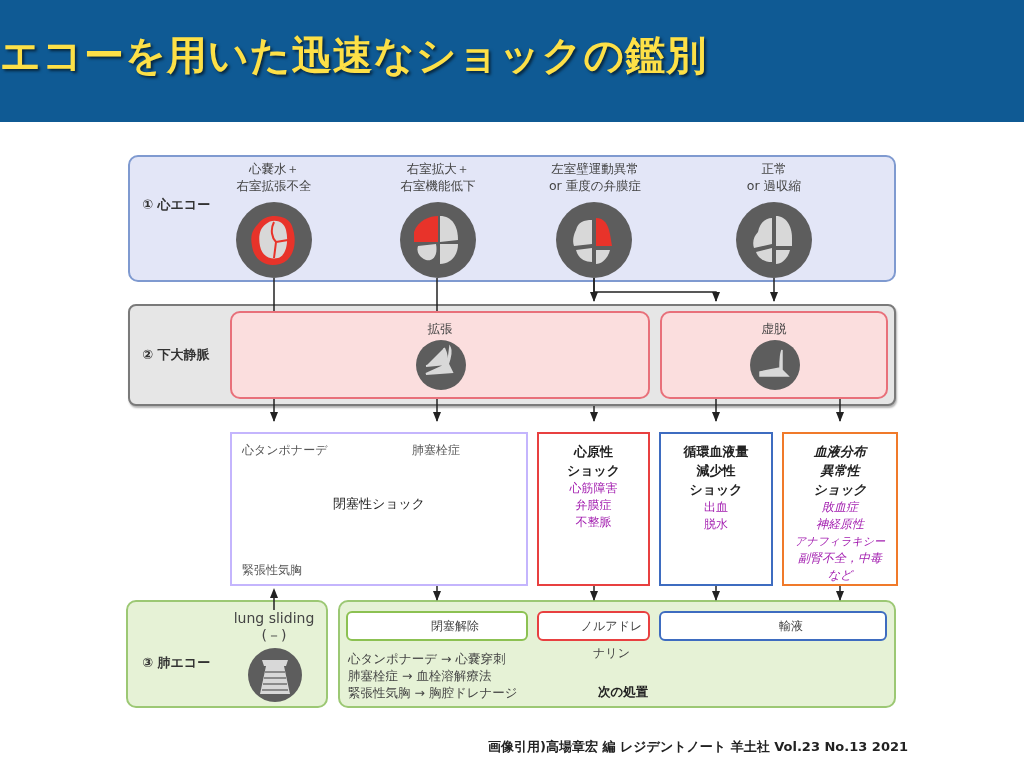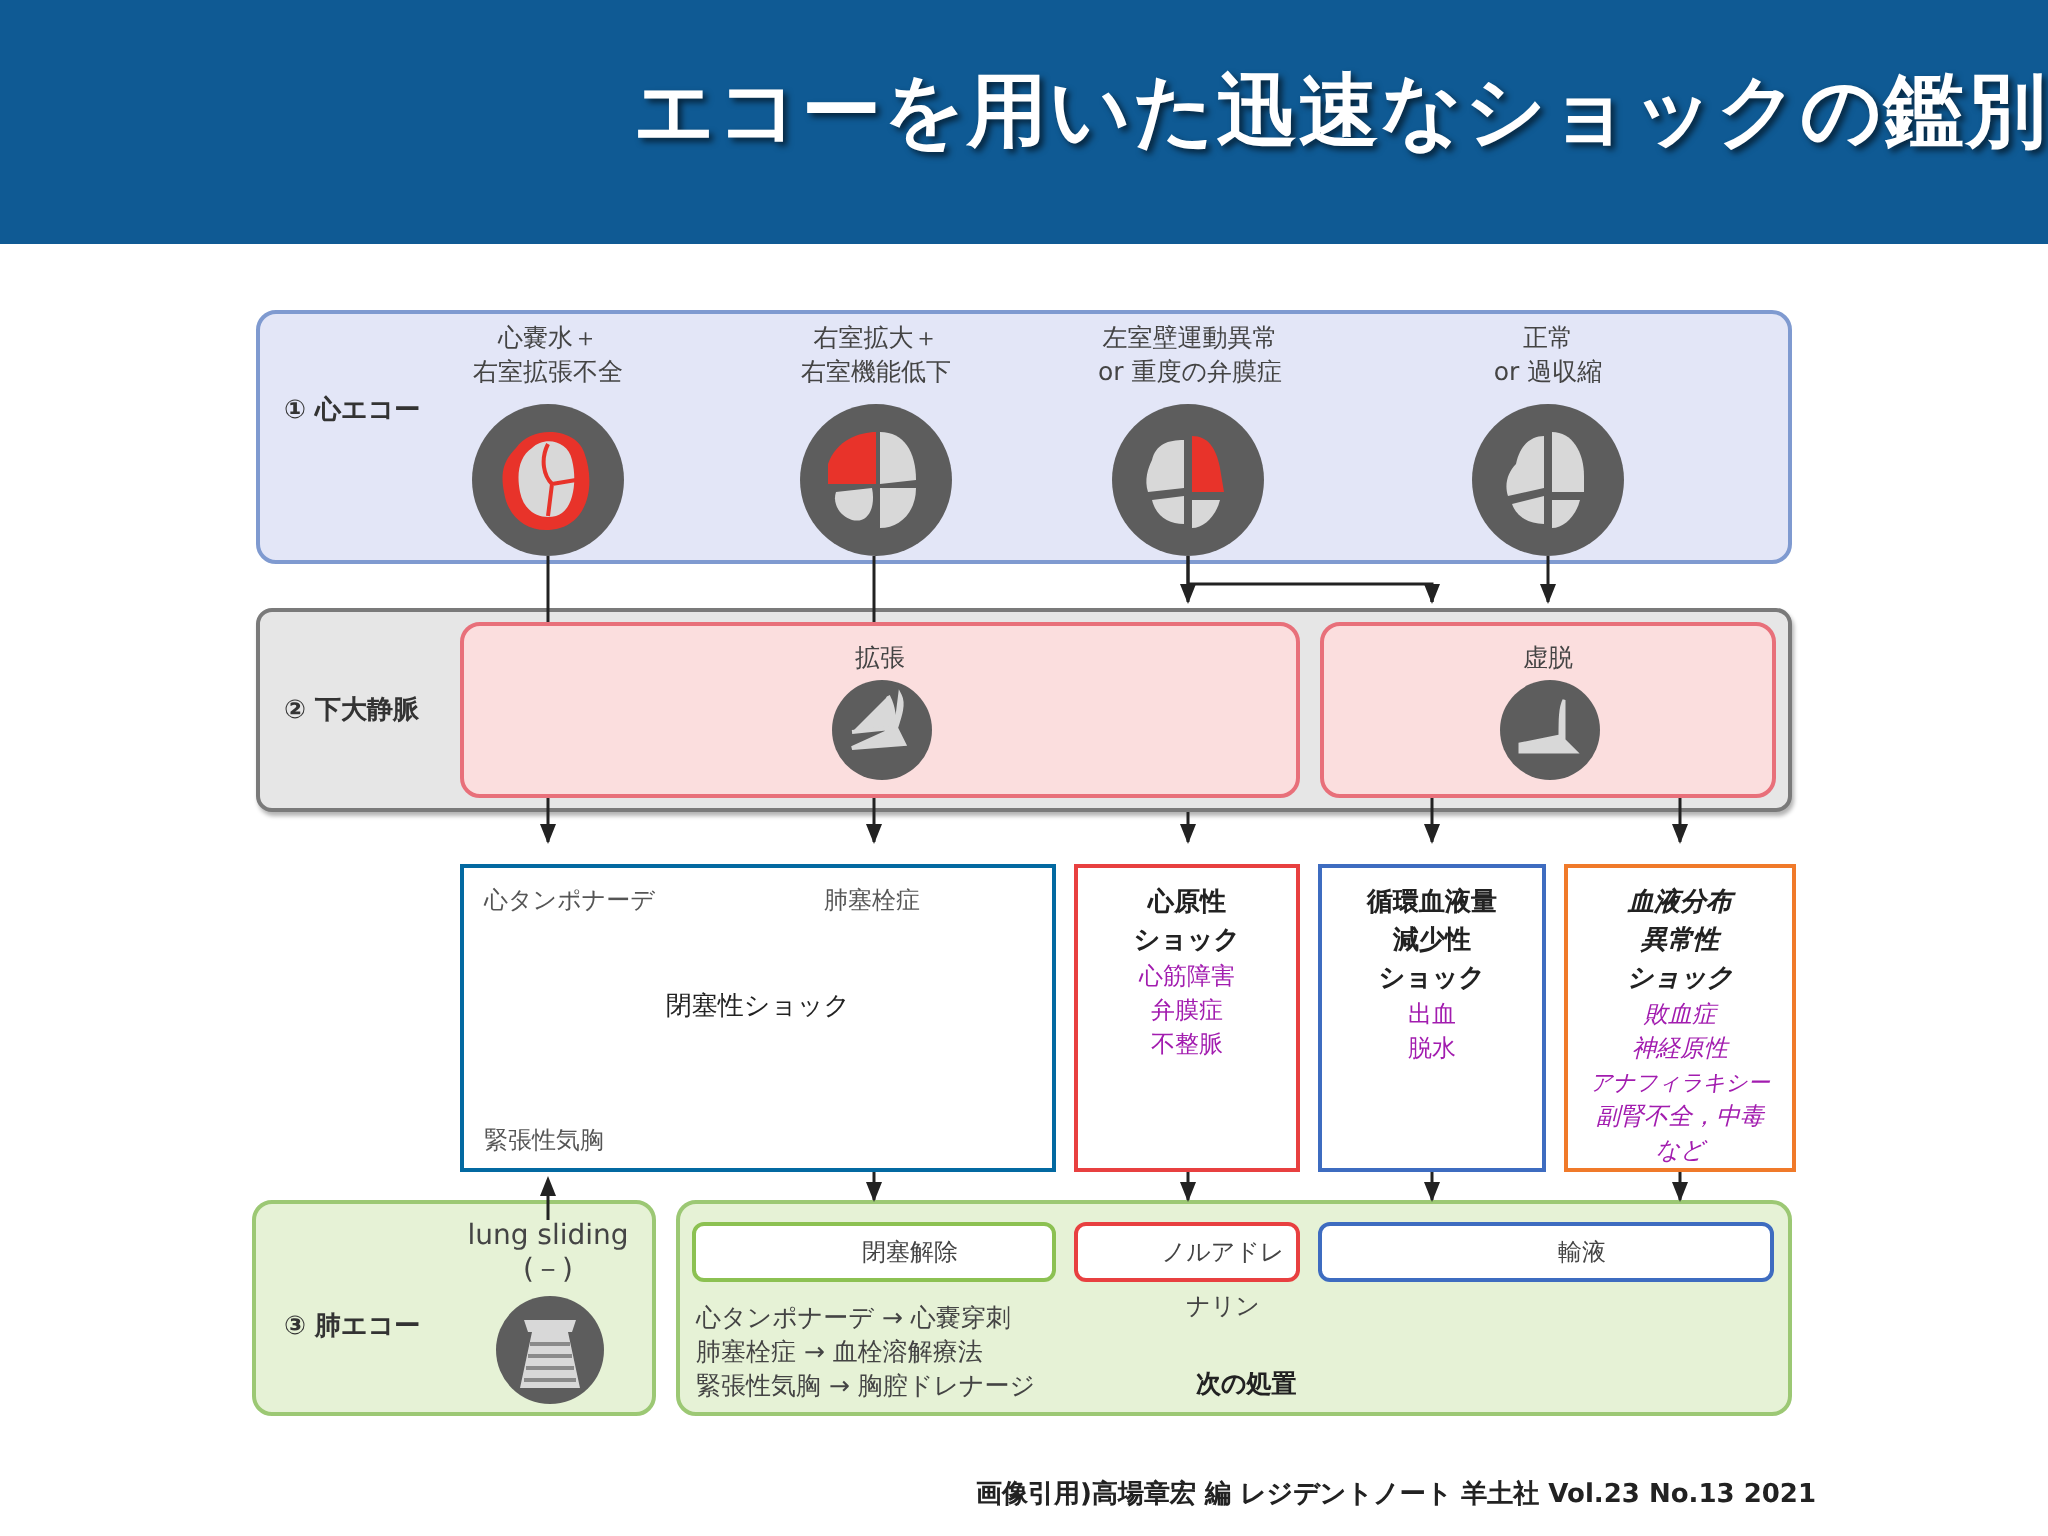--- a/index.html
+++ b/index.html
@@ -8,21 +8,21 @@
     background: #ffffff;
     font-family: "DejaVu Sans", "Liberation Sans", sans-serif;
     color: #333;
   }
   .header {
     position: absolute; left: 0; top: 0; width: 1024px; height: 122px;
     background: #0f5a94;
   }
   .header h1 {
     margin: 0; position: absolute; left: 0; right: 0; top: 28px;
-    text-align: right; color: #ffffff; font-size: 40px; font-weight: bold;
+    text-align: left; color: #fde047; font-size: 40px; font-weight: bold;
     letter-spacing: 1px;
     text-shadow: 2px 2px 3px rgba(0,0,0,0.6);
   }
   .abs { position: absolute; }
   .sec1 {
     left: 128px; top: 155px; width: 768px; height: 127px;
     background: #e3e6f7; border: 2px solid #7f9ad0; border-radius: 10px;
     box-sizing: border-box;
   }
   .sec2 {
@@ -119,21 +119,21 @@
 <div class="abs lbl" style="left:734px; top:320px; width:80px;">虚脱</div>
 <svg class="abs" style="left:416px; top:340px;" width="50" height="50">
   <circle cx="25" cy="25" r="25" fill="#5d5d5d"></circle>
   <path d="M10,26 L30,24 C32,18 30,12 28,8 M32,24 C34,18 36,12 34,8 L32,24 L36,32 L10,34 Z" fill="#d8d8d8" stroke="#d8d8d8" stroke-width="2"></path>
 </svg>
 <svg class="abs" style="left:750px; top:340px;" width="50" height="50">
   <circle cx="25" cy="25" r="25" fill="#5d5d5d"></circle>
   <path d="M10,32 L30,28 C30,20 30,14 32,10 L32,30 L38,36 L10,36 Z" fill="#d8d8d8" stroke="#d8d8d8" stroke-width="1.5"></path>
 </svg>
 
-<div class="abs shock" style="left:230px; top:432px; width:298px; height:154px; border:2px solid #0369a1;">
+<div class="abs shock" style="left:230px; top:432px; width:298px; height:154px; border:2px solid #c4b5fd;">
   <div class="abs item" style="left:10px; top:8px; font-size:12px; color:#555;">心タンポナーデ</div>
   <div class="abs item" style="left:180px; top:8px; font-size:12px; color:#555;">肺塞栓症</div>
   <div class="abs title" style="left:0; right:0; top:60px; font-size:13px; font-weight:normal; color:#222;">閉塞性ショック</div>
   <div class="abs item" style="left:10px; top:128px; font-size:12px; color:#555;">緊張性気胸</div>
 </div>
 
 <div class="abs shock" style="left:537px; top:432px; width:113px; height:154px; border:2px solid #e84040; padding-top:8px;">
   <div class="title">心原性</div>
   <div class="title">ショック</div>
   <div class="item">心筋障害</div>

